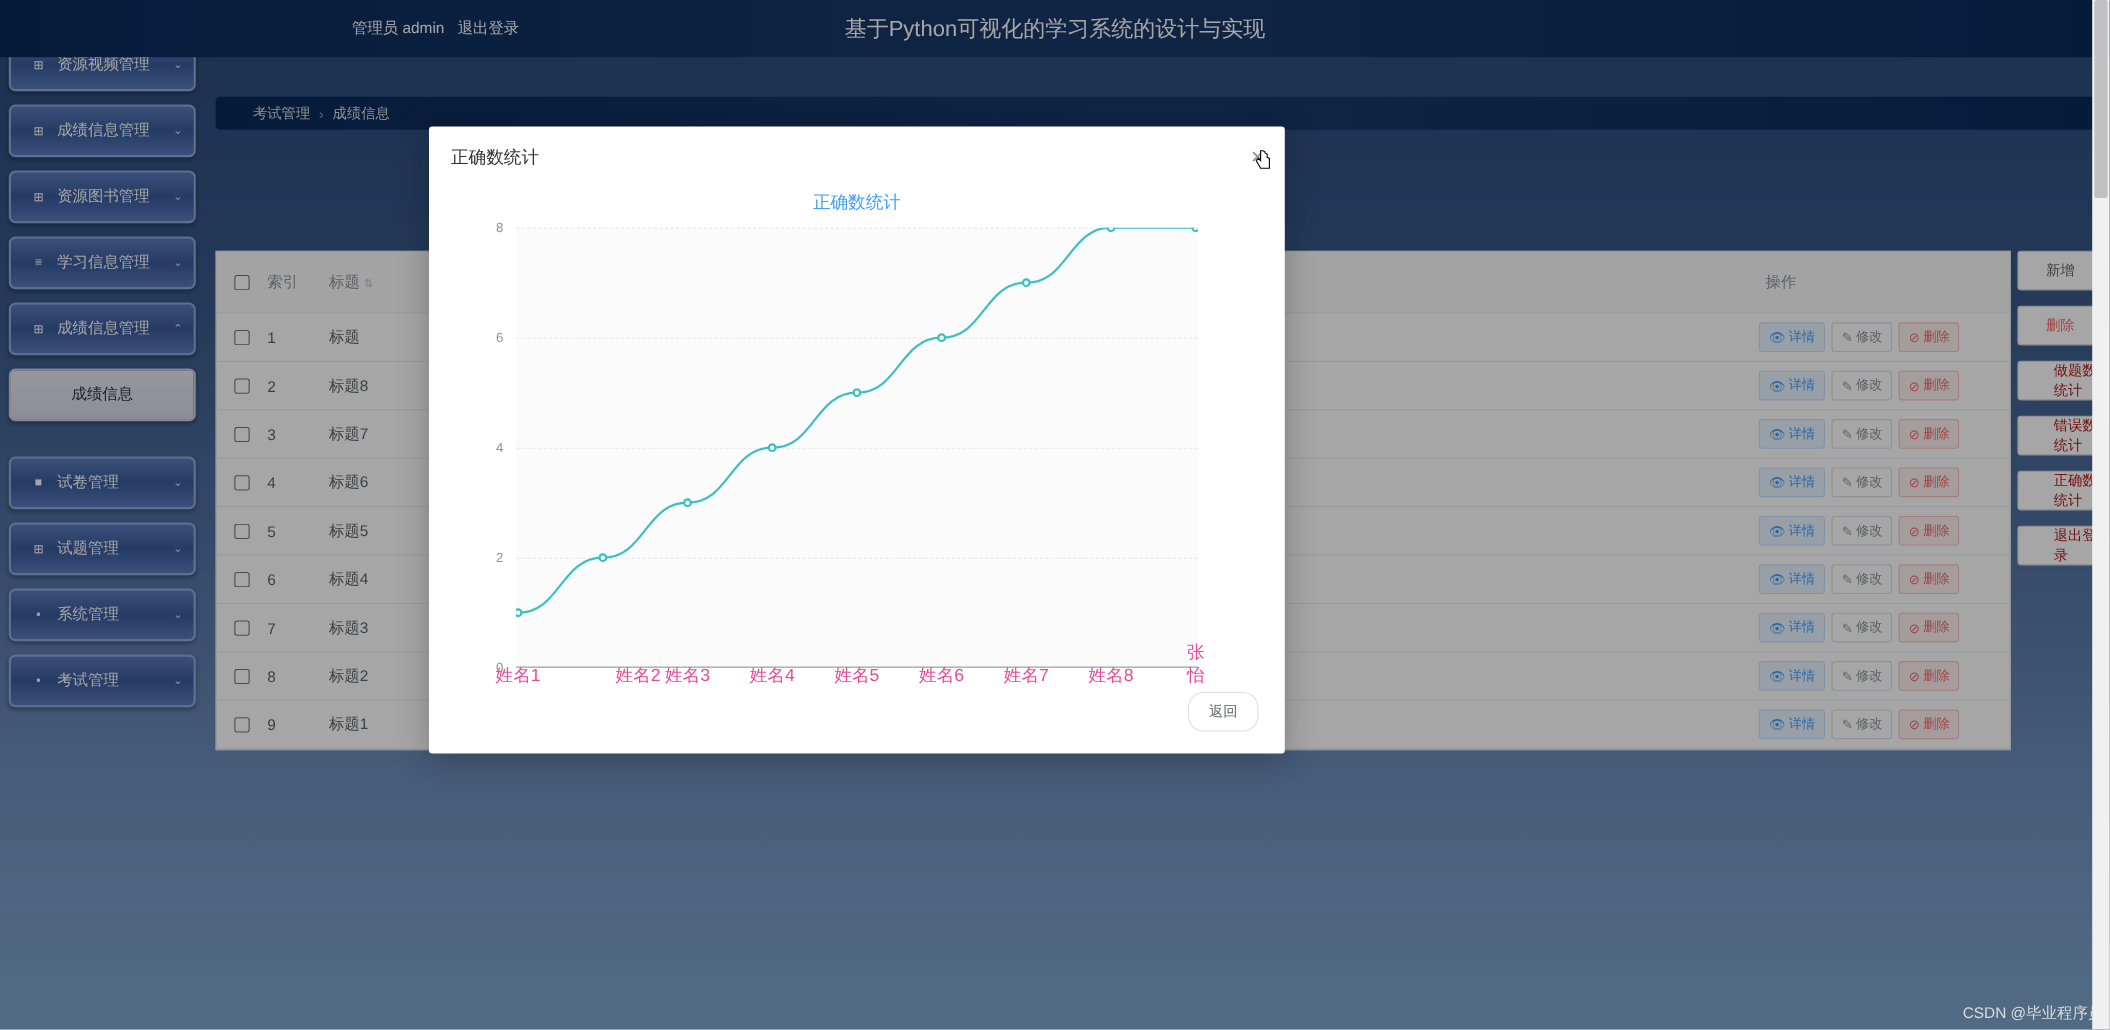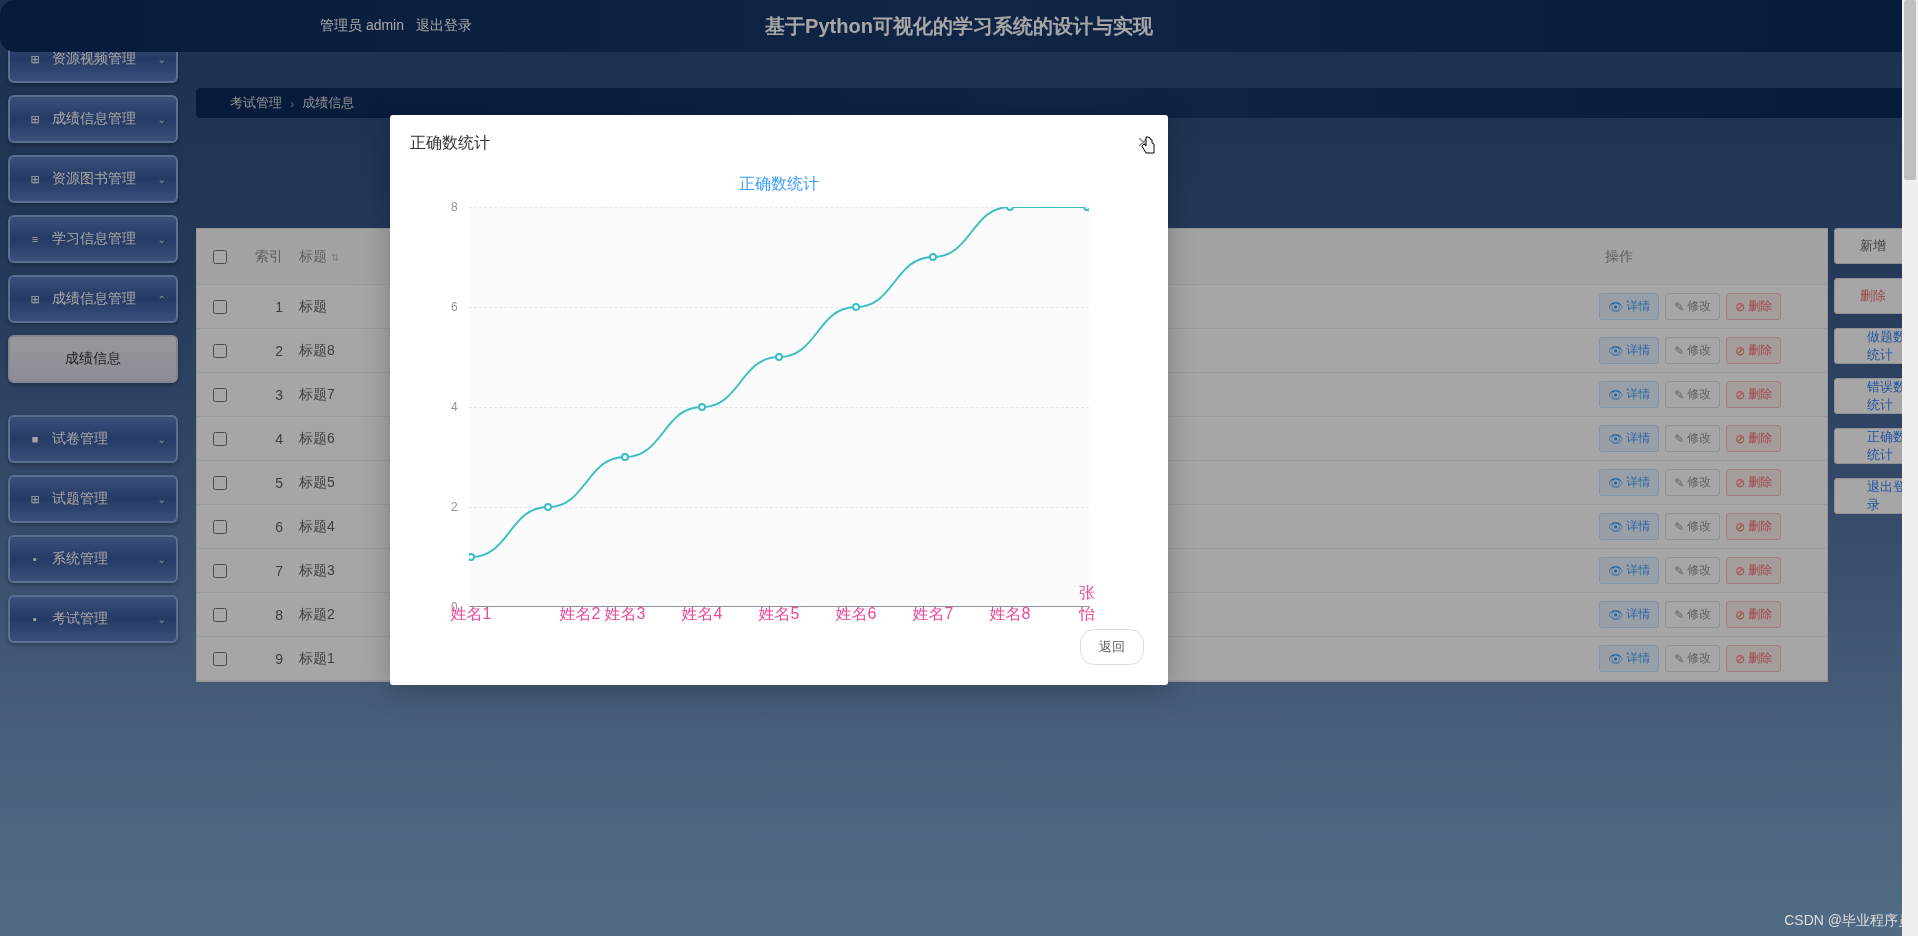--- a/index.html
+++ b/index.html
@@ -1,46 +1,46 @@
 <!DOCTYPE html>
 <html><head>
 <meta charset="utf-8">
 <style>
 * { margin: 0; padding: 0; box-sizing: border-box; font-family: "Microsoft YaHei", Arial, sans-serif; }
 body { width: 1918px; height: 936px; overflow: hidden; position: relative; background: linear-gradient(180deg, #2a4a7a 0%, #3a5a8a 30%, #5a7aaa 60%, #8aacce 100%); }
 .bg-buildings { position: absolute; bottom: 0; left: 0; right: 0; height: 300px; background: linear-gradient(transparent, rgba(100,150,200,0.3)); }
-.header { position: absolute; top: 0; left: 0; right: 0; height: 52px; background: linear-gradient(90deg, #0a2a5a 0%, #1a3a6a 50%, #0a2a5a 100%); display: flex; align-items: center; color: #fff; z-index: 10; border-radius: 15px; }
+.header { position: absolute; top: 0; left: 0; right: 0; height: 52px; background: linear-gradient(90deg, #0a2a5a 0%, #1a3a6a 50%, #0a2a5a 100%); display: flex; align-items: center; color: #fff; z-index: 10; }
 .header-left { margin-left: 320px; font-size: 14px; display: flex; gap: 12px; }
-.header-title { position: absolute; left: 50%; transform: translateX(-50%); font-size: 20px; font-weight: 700; }
+.header-title { position: absolute; left: 50%; transform: translateX(-50%); font-size: 20px; font-weight: 400; }
 .sidebar { position: absolute; left: 8px; top: 35px; width: 170px; z-index: 5; }
 .sidebar-btn { display: flex; align-items: center; justify-content: flex-start; padding: 0 18px; height: 48px; margin-bottom: 12px; background: linear-gradient(180deg, #5a7aba 0%, #3a5a9a 50%, #5a7aba 100%); border: 2px solid #8aacde; border-radius: 6px; color: #fff; font-size: 14px; cursor: pointer; position: relative; box-shadow: 0 2px 4px rgba(0,0,0,0.3); }
 .sidebar-btn.active { background: linear-gradient(180deg, #e8e8f0, #d8d8e8); color: #333; border-color: #ccd; }
 .sidebar-btn .icon { margin-right: 10px; width: 14px; height: 14px; display: inline-flex; align-items: center; justify-content: center; font-size: 11px; }
 .sidebar-btn .chev { position: absolute; right: 10px; font-size: 10px; opacity: 0.8; }
 .breadcrumb { position: absolute; top: 88px; left: 196px; right: 10px; height: 30px; background: linear-gradient(90deg, #0a2a5a, #1a3a6a, #0a2a5a); border-radius: 4px; display: flex; align-items: center; padding: 0 34px; color: #ddd; font-size: 13px; z-index: 4; }
 .breadcrumb span.sep { margin: 0 8px; opacity: 0.6; }
 .content { position: absolute; top: 228px; left: 196px; right: 90px; z-index: 3; }
 .table { width: 100%; background: #fff; border: 1px solid #e4e7ed; }
 .table-row { display: flex; align-items: center; height: 44px; border-bottom: 1px solid #ebeef5; color: #606266; font-size: 14px; }
 .table-row.header-row { background: #fafafa; height: 56px; font-weight: 500; color: #909399; }
 .col-check { width: 46px; display: flex; justify-content: center; }
 .col-check input { width: 14px; height: 14px; }
-.col-idx { width: 40px; text-align: right; }
+.col-idx { width: 40px; text-align: left; }
 .col-title { flex: 1; padding-left: 16px; }
 .col-ops { width: 240px; display: flex; gap: 6px; padding: 0 12px; justify-content: flex-start; }
 .col-ops-header { width: 240px; padding-left: 18px; }
 .op-btn { display: inline-flex; align-items: center; gap: 3px; padding: 4px 8px; border: 1px solid #dcdfe6; border-radius: 3px; font-size: 12px; background: #fff; cursor: pointer; }
 .op-detail { color: #409eff; border-color: #c6e2ff; background: #ecf5ff; }
 .op-edit { color: #909399; }
 .op-del { color: #f56c6c; border-color: #fbc4c4; background: #fef0f0; }
 .right-actions { position: absolute; top: 228px; right: 6px; width: 78px; display: flex; flex-direction: column; gap: 14px; z-index: 3; }
 .right-btn { height: 36px; background: #fff; border: 1px solid #dcdfe6; border-radius: 3px; font-size: 13px; display: flex; align-items: center; justify-content: center; cursor: pointer; }
 .right-btn.new { color: #606266; }
 .right-btn.del { color: #f56c6c; }
-.right-btn.stat { color: #3b82f6; padding-left: 32px; }
+.right-btn.stat { color: #b91c1c; padding-left: 32px; }
 .overlay { position: absolute; inset: 0; background: rgba(0,0,0,0.35); z-index: 50; }
 .modal { position: absolute; left: 390px; top: 115px; width: 778px; background: #fff; border-radius: 3px; box-shadow: 0 4px 30px rgba(0,0,0,0.25); z-index: 60; padding-bottom: 16px; }
 .modal-header { padding: 18px 20px 10px; font-size: 16px; color: #303133; position: relative; }
 .modal-close { position: absolute; right: 18px; top: 18px; cursor: pointer; color: #909399; font-size: 16px; }
 .chart-wrap { padding: 10px 60px 10px 60px; }
 .chart-title { text-align: center; color: #409eff; font-size: 16px; margin-bottom: 12px; }
 .chart { position: relative; width: 620px; height: 400px; margin: 0 auto; }
 .y-label { position: absolute; left: -18px; font-size: 12px; color: #909399; transform: translateY(-50%); }
 .x-label { position: absolute; bottom: -18px; font-size: 16px; color: #ec4899; transform: translateX(-50%); }
 .grid-line { position: absolute; left: 0; right: 0; border-top: 1px dashed #e4e7ed; }

